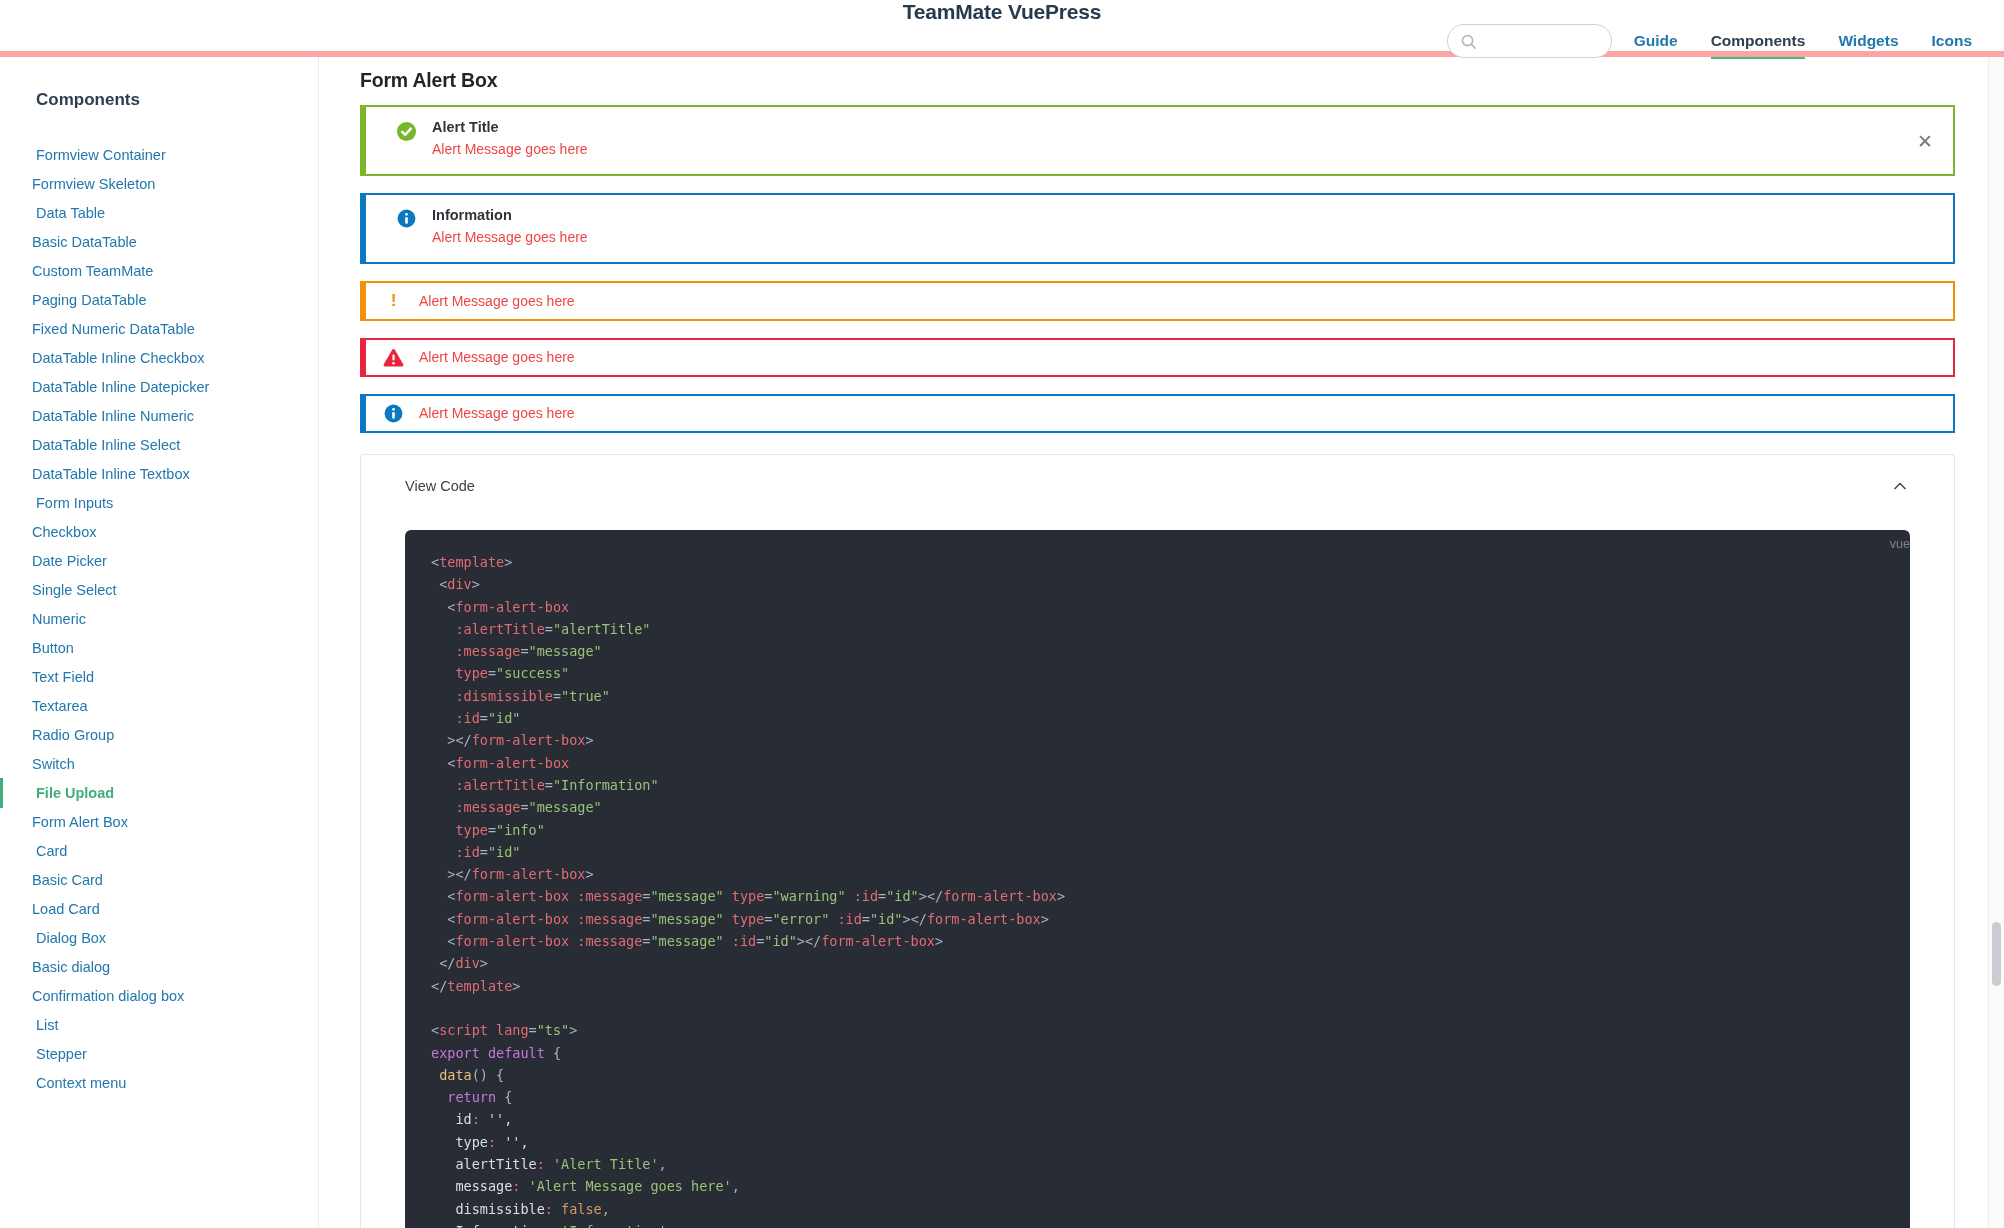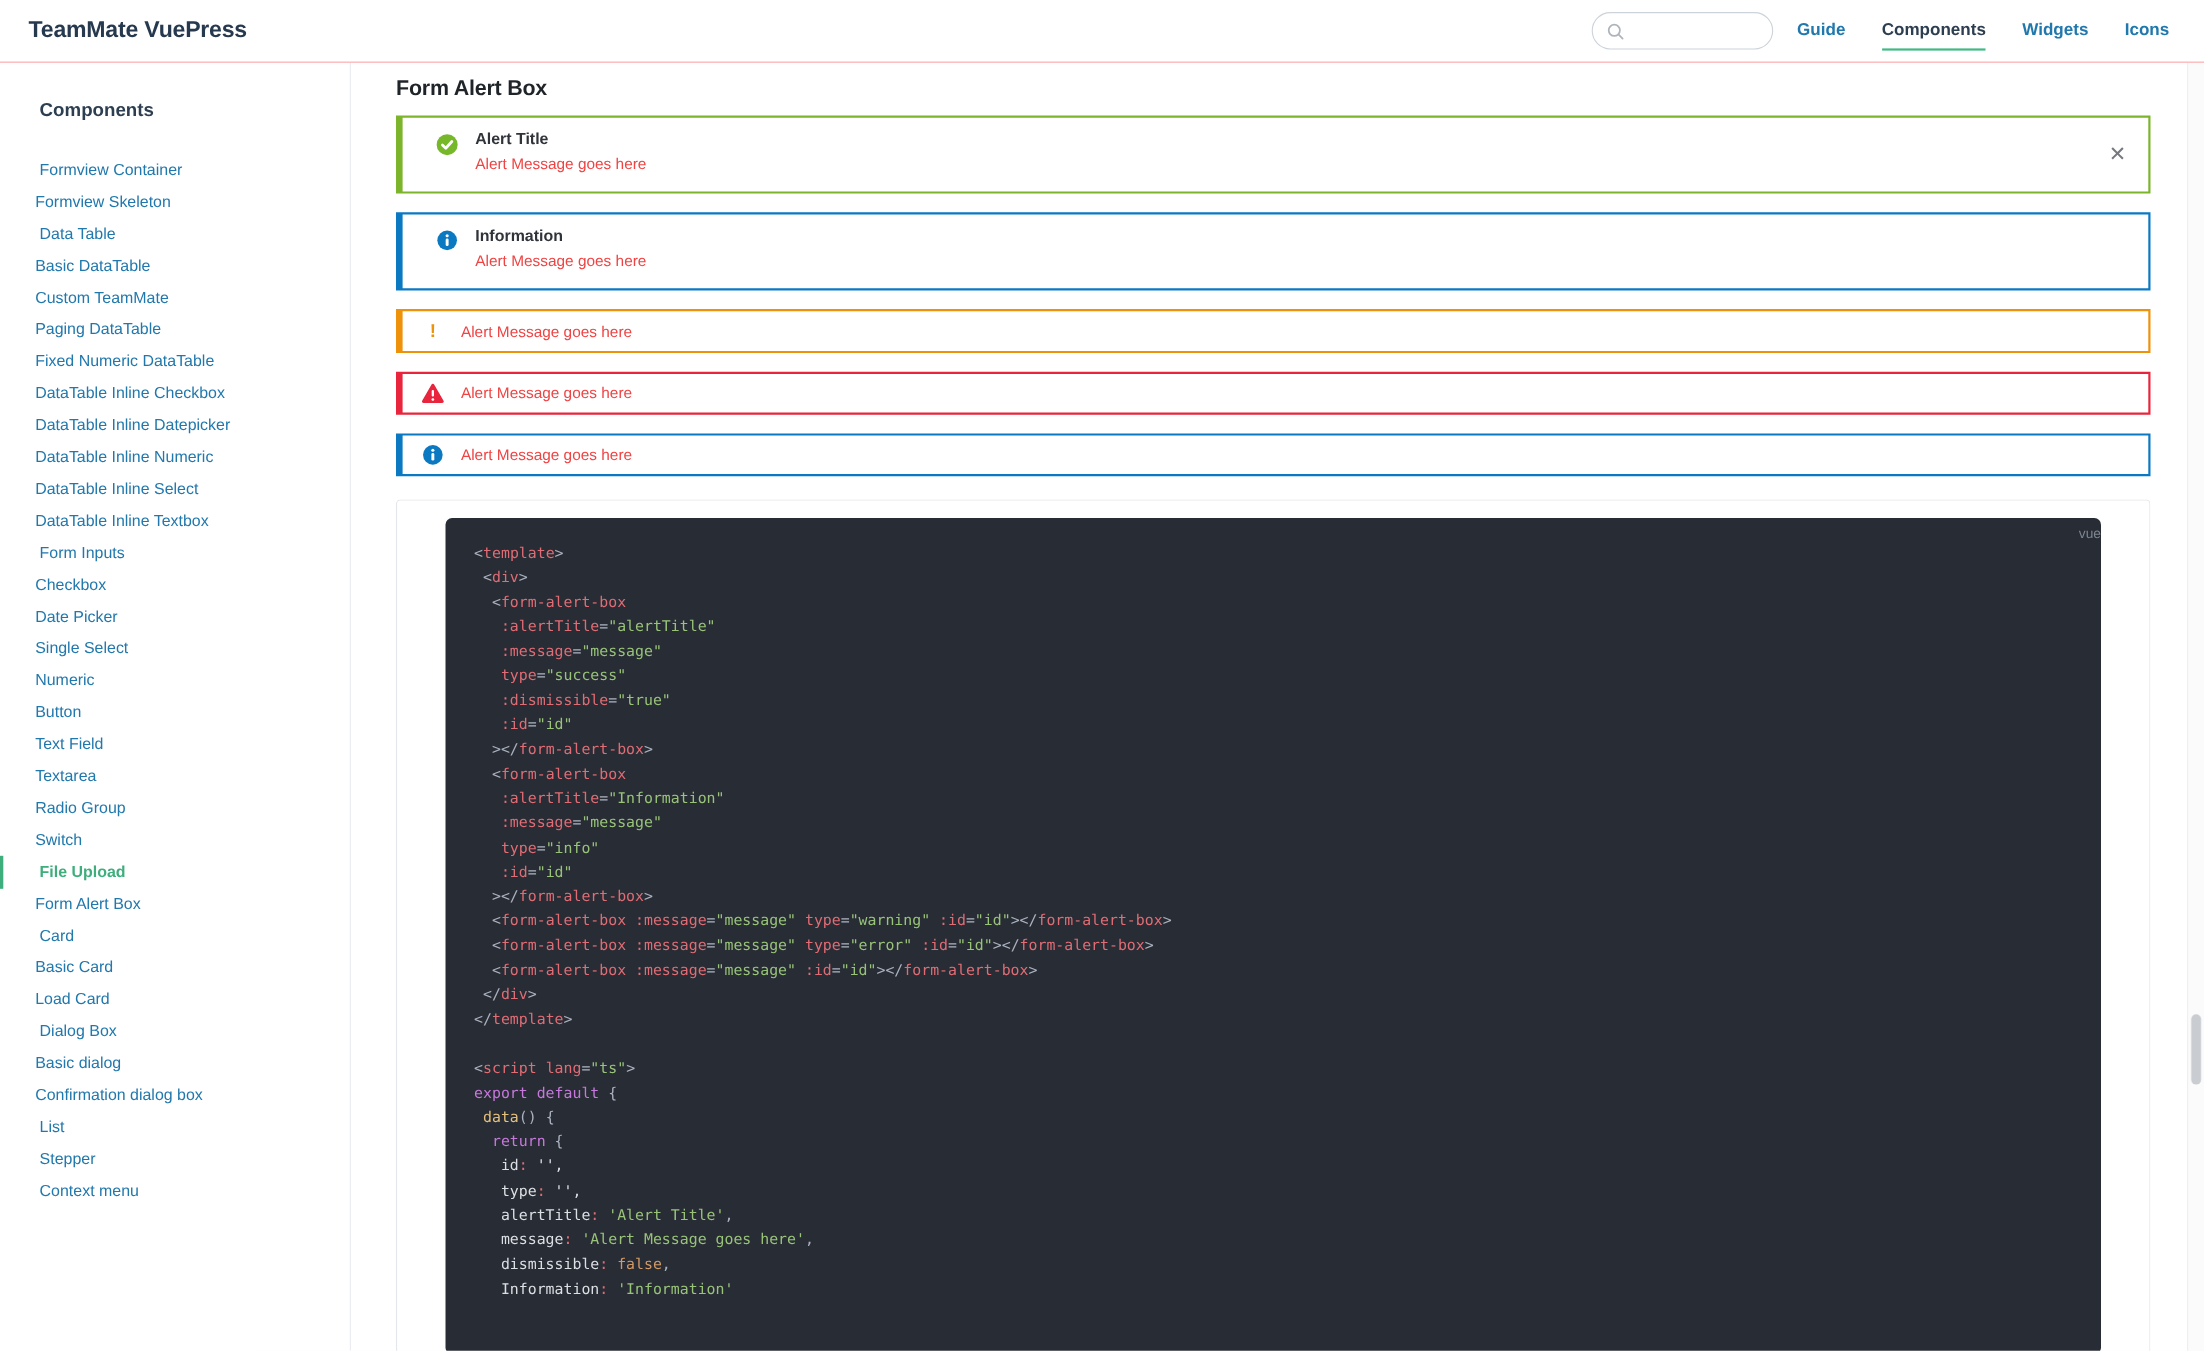--- a/index.html
+++ b/index.html
@@ -1,21 +1,21 @@
 <!DOCTYPE html>
 <html><head>
 <meta charset="utf-8">
 <style>
   * { margin:0; padding:0; box-sizing:border-box; }
   html,body { width:2004px; height:1228px; overflow:hidden; background:#fff;
               font-family:"Liberation Sans", sans-serif; }
 
   
   .navbar { height:57px; display:flex; align-items:center; padding:0 26px;
-            border-bottom:1px solid #fca5a5; position:relative; z-index:5; background:#fff; }
+            border-bottom:6px solid #fca5a5; position:relative; z-index:5; background:#fff;flex-direction:column; }
   .app-title { font-size:21px; font-weight:bold; color:#27394e; letter-spacing:-0.2px; }
   .nav-right { margin-left:auto; display:flex; align-items:center; }
   .search-box { width:165px; height:34px; border:1px solid #ccd3da; border-radius:17px;
                 display:flex; align-items:center; padding:0 12px; margin-right:22px; background:#fff; }
   .search-box svg { flex:0 0 auto; }
   .search-input { border:none; outline:none; width:110px; margin-left:8px; font-size:14px;
                   font-family:"Liberation Sans",sans-serif; color:#333; background:transparent; }
   .nav-links { display:flex; align-items:center; gap:33px; margin-right:6px;text-align:right; }
   .nav-link { font-size:15.5px; font-weight:600; color:#2178ad; text-decoration:none;
               position:relative; cursor:pointer; }
@@ -205,20 +205,26 @@
               <rect x="8.6" y="8.3" width="2.8" height="7.2" rx="1.3" fill="#fff"></rect>
             </svg>
           </span>
           <div class="alert-body">
             <div class="alert-msg">Alert Message goes here</div>
           </div>
         </div>
       </div>
 
     <section class="code-panel">
+      <div class="code-panel-header">
+        <span class="view-code-label">View Code</span>
+        <svg width="20" height="20" viewBox="0 0 24 24" style="cursor:pointer">
+          <polyline points="6,15 12,9 18,15" fill="none" stroke="#4a4f55" stroke-width="2" stroke-linecap="round" stroke-linejoin="round"></polyline>
+        </svg>
+      </div>
       <div class="code-block">
         <span class="lang-badge">vue</span>
         <div class="code-lines" id="code-lines"><div class="code-line"><span class="p">&lt;</span><span class="t">template</span><span class="p">&gt;</span></div><div class="code-line"><span class="p"> &lt;</span><span class="t">div</span><span class="p">&gt;</span></div><div class="code-line"><span class="p">  &lt;</span><span class="t">form-alert-box</span></div><div class="code-line"><span class="t">   :alertTitle</span><span class="p">=</span><span class="s">"alertTitle"</span></div><div class="code-line"><span class="t">   :message</span><span class="p">=</span><span class="s">"message"</span></div><div class="code-line"><span class="t">   type</span><span class="p">=</span><span class="s">"success"</span></div><div class="code-line"><span class="t">   :dismissible</span><span class="p">=</span><span class="s">"true"</span></div><div class="code-line"><span class="t">   :id</span><span class="p">=</span><span class="s">"id"</span></div><div class="code-line"><span class="p">  &gt;&lt;/</span><span class="t">form-alert-box</span><span class="p">&gt;</span></div><div class="code-line"><span class="p">  &lt;</span><span class="t">form-alert-box</span></div><div class="code-line"><span class="t">   :alertTitle</span><span class="p">=</span><span class="s">"Information"</span></div><div class="code-line"><span class="t">   :message</span><span class="p">=</span><span class="s">"message"</span></div><div class="code-line"><span class="t">   type</span><span class="p">=</span><span class="s">"info"</span></div><div class="code-line"><span class="t">   :id</span><span class="p">=</span><span class="s">"id"</span></div><div class="code-line"><span class="p">  &gt;&lt;/</span><span class="t">form-alert-box</span><span class="p">&gt;</span></div><div class="code-line"><span class="p">  &lt;</span><span class="t">form-alert-box</span><span class="t"> :message</span><span class="p">=</span><span class="s">"message"</span><span class="t"> type</span><span class="p">=</span><span class="s">"warning"</span><span class="t"> :id</span><span class="p">=</span><span class="s">"id"</span><span class="p">&gt;&lt;/</span><span class="t">form-alert-box</span><span class="p">&gt;</span></div><div class="code-line"><span class="p">  &lt;</span><span class="t">form-alert-box</span><span class="t"> :message</span><span class="p">=</span><span class="s">"message"</span><span class="t"> type</span><span class="p">=</span><span class="s">"error"</span><span class="t"> :id</span><span class="p">=</span><span class="s">"id"</span><span class="p">&gt;&lt;/</span><span class="t">form-alert-box</span><span class="p">&gt;</span></div><div class="code-line"><span class="p">  &lt;</span><span class="t">form-alert-box</span><span class="t"> :message</span><span class="p">=</span><span class="s">"message"</span><span class="t"> :id</span><span class="p">=</span><span class="s">"id"</span><span class="p">&gt;&lt;/</span><span class="t">form-alert-box</span><span class="p">&gt;</span></div><div class="code-line"><span class="p"> &lt;/</span><span class="t">div</span><span class="p">&gt;</span></div><div class="code-line"><span class="p">&lt;/</span><span class="t">template</span><span class="p">&gt;</span></div><div class="code-line">&nbsp;</div><div class="code-line"><span class="p">&lt;</span><span class="t">script</span><span class="t"> lang</span><span class="p">=</span><span class="s">"ts"</span><span class="p">&gt;</span></div><div class="code-line"><span class="k">export default</span><span class="p"> {</span></div><div class="code-line"><span class="f"> data</span><span class="p">() {</span></div><div class="code-line"><span class="k">  return</span><span class="p"> {</span></div><div class="code-line"><span class="w">   id</span><span class="t">: </span><span class="w">'',</span></div><div class="code-line"><span class="w">   type</span><span class="t">: </span><span class="w">'',</span></div><div class="code-line"><span class="w">   alertTitle</span><span class="t">: </span><span class="s">'Alert Title'</span><span class="p">,</span></div><div class="code-line"><span class="w">   message</span><span class="t">: </span><span class="s">'Alert Message goes here'</span><span class="p">,</span></div><div class="code-line"><span class="w">   dismissible</span><span class="t">: </span><span class="o">false</span><span class="p">,</span></div><div class="code-line"><span class="w">   Information</span><span class="t">: </span><span class="s">'Information'</span></div></div>
       </div>
     </section>
   </main>
 </div>
 
 <div class="scrollbar-track">
   <div class="scrollbar-thumb"></div>

